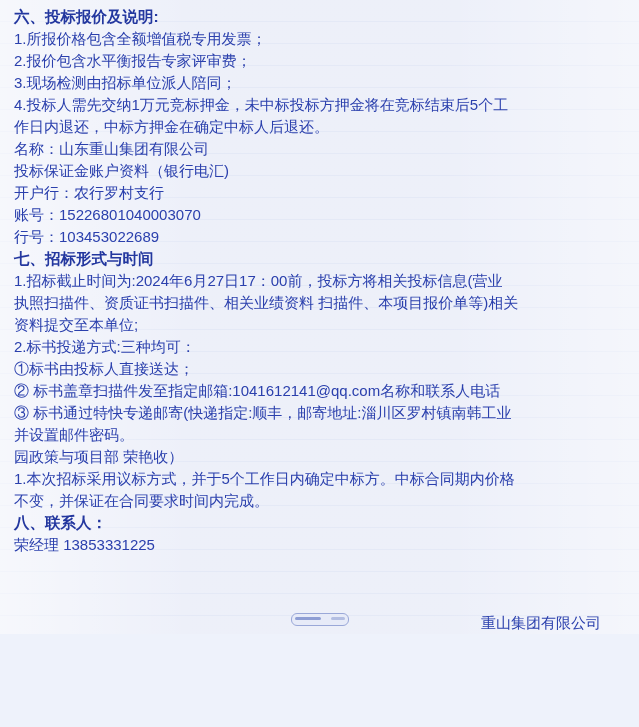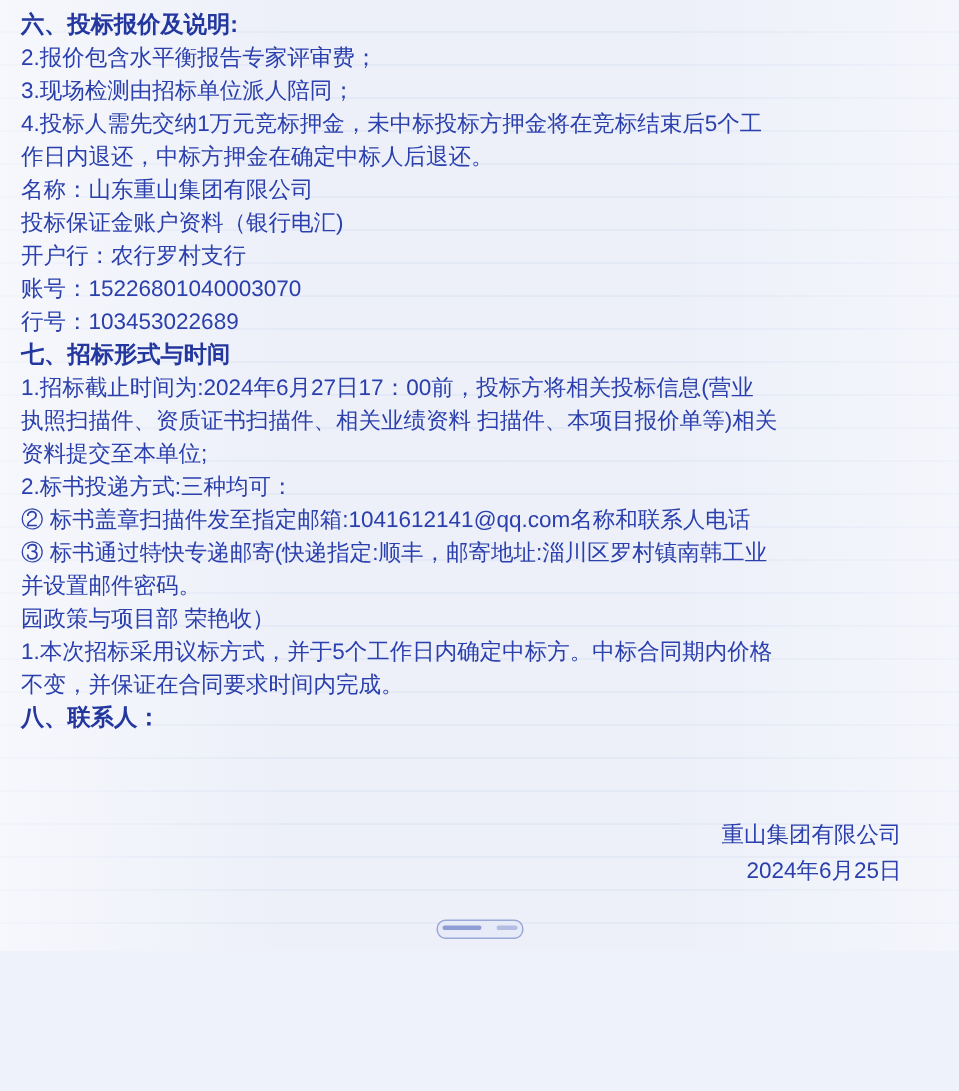--- a/index.html
+++ b/index.html
@@ -97,43 +97,46 @@
     background: #b3bee2;
   }
 </style>
 </head>
 <body>
 
 <div id="page">
   <div id="content">
 
     <p class="hd">六、投标报价及说明:</p>
+    <p class="ln">1.所报价格包含全额增值税专用发票；</p>
     <p class="ln">2.报价包含水平衡报告专家评审费；</p>
     <p class="ln">3.现场检测由招标单位派人陪同；</p>
     <p class="ln">4.投标人需先交纳1万元竞标押金，未中标投标方押金将在竞标结束后5个工</p>
     <p class="ln">作日内退还，中标方押金在确定中标人后退还。</p>
     <p class="ln">名称：山东重山集团有限公司</p>
     <p class="ln">投标保证金账户资料（银行电汇)</p>
     <p class="ln">开户行：农行罗村支行</p>
     <p class="ln">账号：15226801040003070</p>
     <p class="ln">行号：103453022689</p>
 
     <p class="hd">七、招标形式与时间</p>
     <p class="ln">1.招标截止时间为:2024年6月27日17：00前，投标方将相关投标信息(营业</p>
     <p class="ln">执照扫描件、资质证书扫描件、相关业绩资料 扫描件、本项目报价单等)相关</p>
     <p class="ln">资料提交至本单位;</p>
     <p class="ln">2.标书投递方式:三种均可：</p>
+    <p class="ln">①标书由投标人直接送达；</p>
     <p class="ln">② 标书盖章扫描件发至指定邮箱:1041612141@qq.com名称和联系人电话</p>
     <p class="ln">③ 标书通过特快专递邮寄(快递指定:顺丰，邮寄地址:淄川区罗村镇南韩工业</p>
     <p class="ln">并设置邮件密码。</p>
     <p class="ln">园政策与项目部 荣艳收）</p>
     <p class="ln">1.本次招标采用议标方式，并于5个工作日内确定中标方。中标合同期内价格</p>
     <p class="ln">不变，并保证在合同要求时间内完成。</p>
 
     <p class="hd">八、联系人：</p>
+    <p class="ln">荣经理 13853331225</p>
 
     <div class="sp"></div>
     <div class="sig-block">
       <p class="sig">重山集团有限公司</p>
       <p class="sig">2024年6月25日</p>
     </div>
 
   </div>
 
   <div id="scrollbar">

